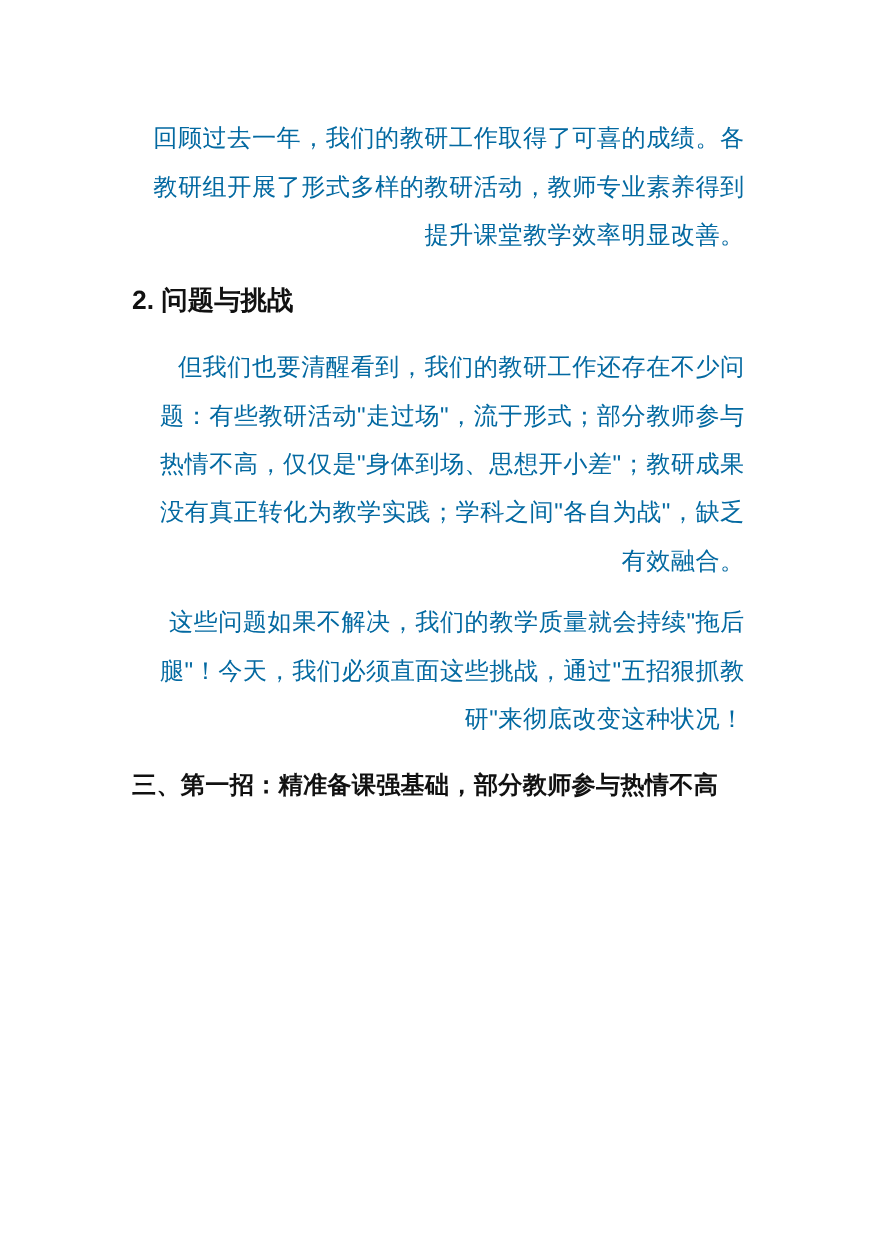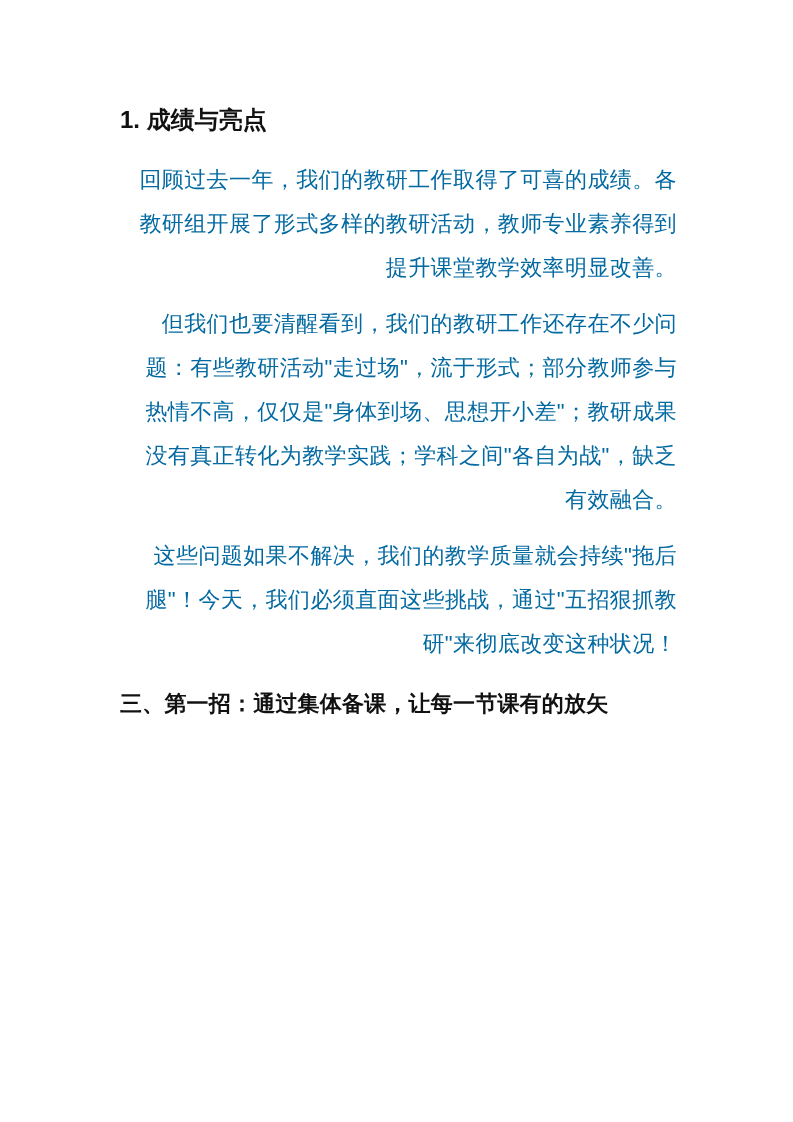--- a/index.html
+++ b/index.html
@@ -47,25 +47,25 @@
     margin: 0 0 12px 6px;
     letter-spacing: 0.4px;
     text-align: right;
   }
 </style>
 </head>
 <body>
 
 <div class="page">
 
-  <h2 class="heading-num">1. 成绩与亮点</h2>
 
   <p class="para">回顾过去一年，我们的教研工作取得了可喜的成绩。各教研组开展了形式多样的教研活动，教师专业素养得到提升课堂教学效率明显改善。</p>
 
 
+  <h2 class="heading-num">2. 问题与挑战</h2>
 
   <p class="para">但我们也要清醒看到，我们的教研工作还存在不少问题：有些教研活动"走过场"，流于形式；部分教师参与热情不高，仅仅是"身体到场、思想开小差"；教研成果没有真正转化为教学实践；学科之间"各自为战"，缺乏有效融合。</p>
 
   <p class="para">这些问题如果不解决，我们的教学质量就会持续"拖后腿"！今天，我们必须直面这些挑战，通过"五招狠抓教研"来彻底改变这种状况！</p>
 
-  <h2 class="heading-major">三、第一招：通过集体备课，让每一节课有的放矢</h2>
+  <h2 class="heading-major">三、第一招：精准备课强基础，部分教师参与热情不高</h2>
 
 </div>
 
 </body></html>

